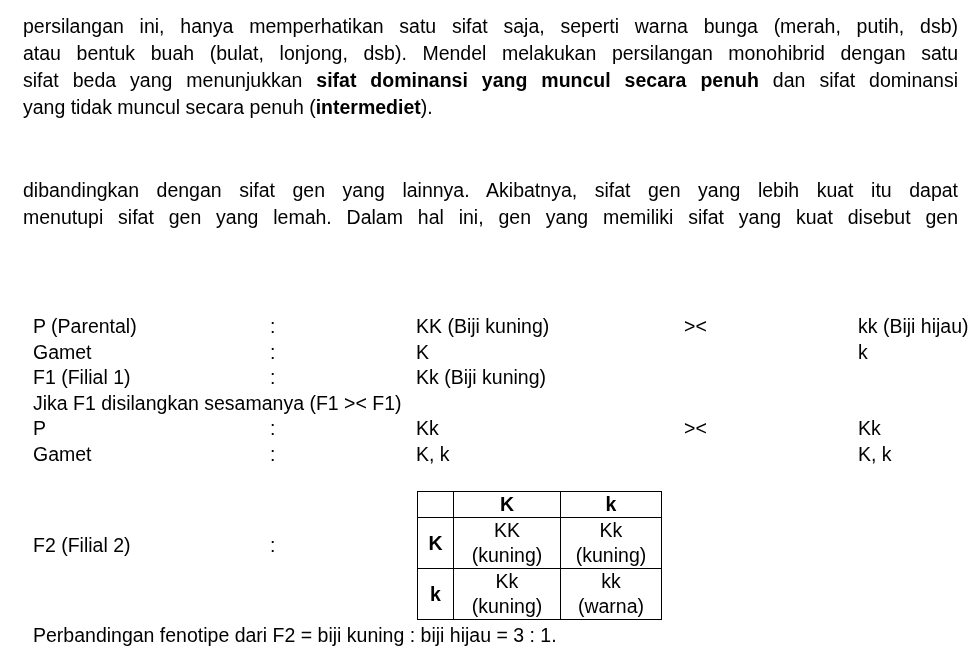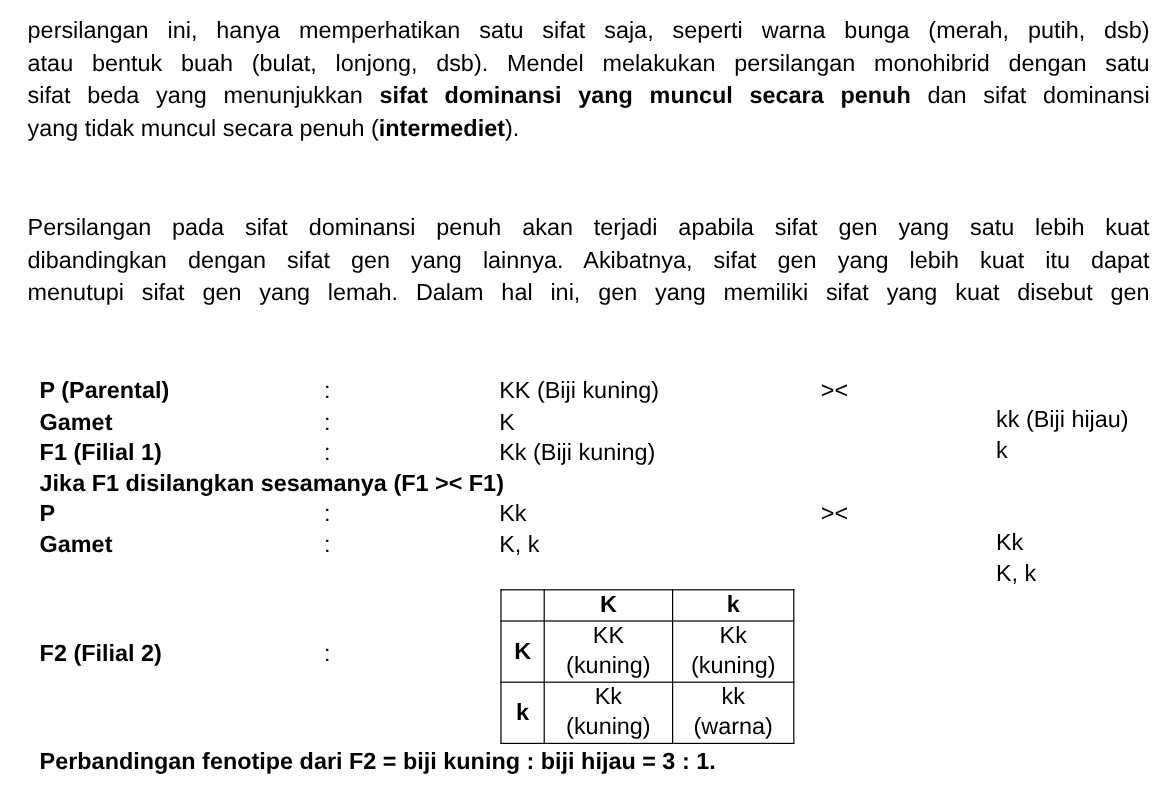--- a/index.html
+++ b/index.html
@@ -8,25 +8,25 @@
     font-family: "Liberation Sans", sans-serif; color: #000; font-size: 19.5px;
   }
   .para {
     position: absolute; left: 23px; width: 935px;
     line-height: 27px; text-align: justify; margin: 0;
   }
   .para .line { display: block; text-align: justify; text-align-last: justify; white-space: nowrap; }
   .para .line.last { text-align-last: left; }
   .row { position: absolute; left: 0; height: 26px; line-height: 26px; white-space: nowrap; }
   .row span { position: absolute; top: 0; }
-  .c-label { left: 33px; font-weight: bold; }
+  .c-label { left: 33px; }
   .c-colon { left: 270px; }
   .c-val { left: 416px; }
   .c-cross { left: 684px; }
-  .c-val2 { left: 830px; margin-top: 24px; }
+  .c-val2 { left: 858px; }
   table.punnett {
     position: absolute; left: 417px; top: 491px;
     border-collapse: collapse; font-size: 19.5px;
   }
   table.punnett td {
     border: 1.5px solid #000; text-align: center; padding: 0; line-height: 25px;
   }
   table.punnett td.hdr { font-weight: bold; height: 24px; }
   table.punnett td.rh { font-weight: bold; width: 35px; }
   table.punnett td.c1 { width: 106px; }
@@ -37,21 +37,20 @@
 <body>
 
 <div class="para" style="top:13px;">
   <span class="line">persilangan ini, hanya memperhatikan satu sifat saja, seperti warna bunga (merah, putih, dsb)</span>
   <span class="line">atau bentuk buah (bulat, lonjong, dsb). Mendel melakukan persilangan monohibrid dengan satu</span>
   <span class="line"><span>sifat beda yang menunjukkan </span><b>sifat dominansi yang muncul secara penuh</b><span> dan sifat dominansi</span></span>
   <span class="line last"><span>yang tidak muncul secara penuh (</span><b>intermediet</b><span>).</span></span>
 </div>
 
 <div class="para" style="top:177px;">
-  <span class="line">Persilangan pada sifat dominansi penuh akan terjadi apabila sifat gen yang satu lebih kuat</span>
   <span class="line">dibandingkan dengan sifat gen yang lainnya. Akibatnya, sifat gen yang lebih kuat itu dapat</span>
   <span class="line">menutupi sifat gen yang lemah. Dalam hal ini, gen yang memiliki sifat yang kuat disebut gen</span>
 </div>
 
 <div>
   <div class="row" style="top:313px;">
     <span class="c-label">P (Parental)</span>
     <span class="c-colon">:</span>
     <span class="c-val">KK (Biji kuning)</span>
     <span class="c-cross">&gt;&lt;</span>

